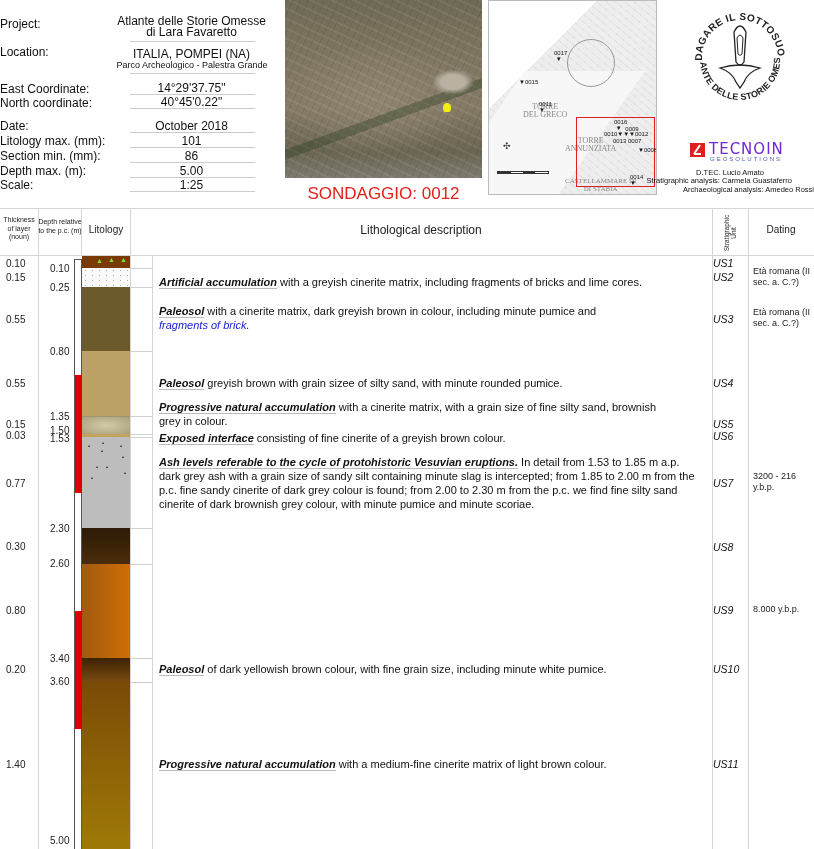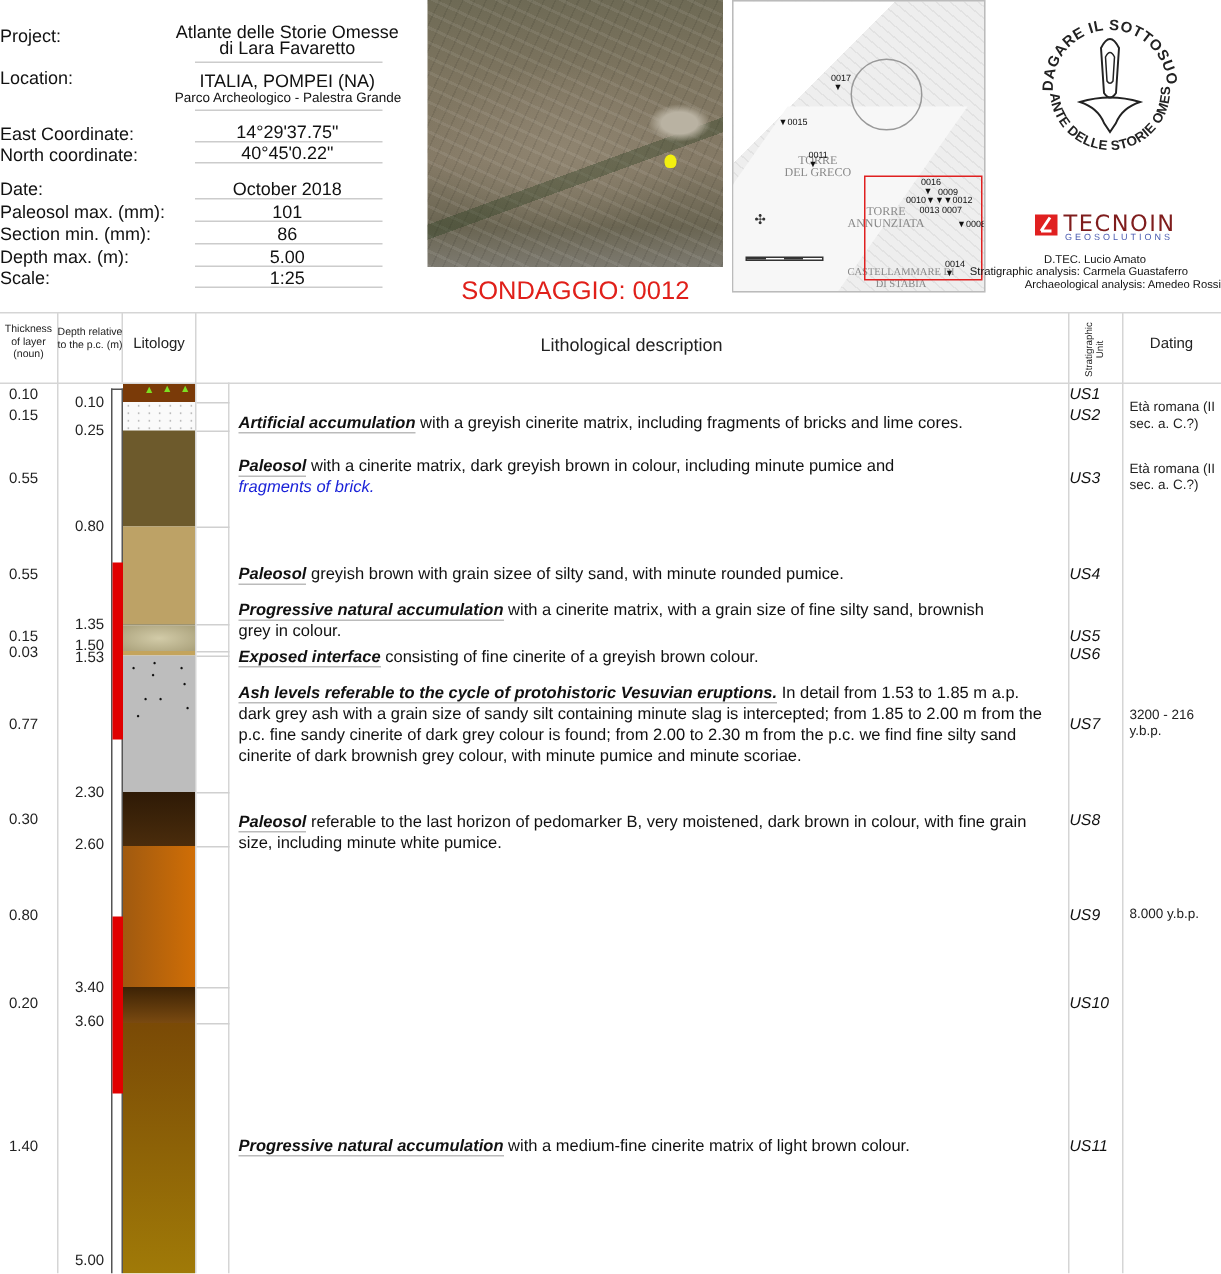--- a/index.html
+++ b/index.html
@@ -69,21 +69,21 @@
   <div class="info-line" style="top:94px"></div>
 
   <div class="info-label" style="top:96px">North coordinate:</div>
   <div class="info-value" style="top:95px">40°45'0.22"</div>
   <div class="info-line" style="top:108px"></div>
 
   <div class="info-label" style="top:119px">Date:</div>
   <div class="info-value" style="top:119px">October 2018</div>
   <div class="info-line" style="top:132px"></div>
 
-  <div class="info-label" style="top:134px">Paleosol max. (mm):</div>
+  <div class="info-label" style="top:134px">Litology max. (mm):</div>
   <div class="info-value" style="top:134px">101</div>
   <div class="info-line" style="top:147px"></div>
 
   <div class="info-label" style="top:149px">Section min. (mm):</div>
   <div class="info-value" style="top:149px">86</div>
   <div class="info-line" style="top:162px"></div>
 
   <div class="info-label" style="top:164px">Depth max. (m):</div>
   <div class="info-value" style="top:164px">5.00</div>
   <div class="info-line" style="top:177px"></div>
@@ -129,21 +129,21 @@
   <path d="M44,30 Q50,18 56,30 L54,60 Q50,66 46,60 Z" fill="none" stroke="#222" stroke-width="1.3"></path>
   <path d="M47,36 Q50,30 53,36 L52,52 Q50,55 48,52 Z" fill="none" stroke="#222" stroke-width="1"></path>
   <path d="M30,66 Q50,60 70,66 Q58,70 54,80 L50,86 L46,80 Q42,70 30,66 Z" fill="none" stroke="#222" stroke-width="1.3"></path>
 </svg>
 
 <div id="tecnoin" class="abs">
   <svg width="16" height="16" viewBox="0 0 16 16" style="position:absolute;left:2px;top:2px">
     <rect x="0" y="1" width="15" height="14" fill="#e02020"></rect>
     <path d="M4,12 L10,3 M4,12 L11,12" stroke="#fff" stroke-width="2" fill="none"></path>
   </svg>
-  <div style="position:absolute;left:21px;top:0;font-size:15px;letter-spacing:1px;color:#7f1d1d;font-family:'DejaVu Sans',sans-serif">TECNOIN</div>
+  <div style="position:absolute;left:21px;top:0;font-size:15px;letter-spacing:1px;color:#6d28d9;font-family:'DejaVu Sans',sans-serif">TECNOIN</div>
   <div style="position:absolute;left:22px;top:16px;font-size:6px;letter-spacing:2px;color:#4a5ab0">GEOSOLUTIONS</div>
 </div>
 <div class="credits" style="top:168px;right:50px">D.TEC. Lucio Amato</div>
 <div class="credits" style="top:176px;right:22px">Stratigraphic analysis: Carmela Guastaferro</div>
 <div class="credits" style="top:185px;right:0">Archaeological analysis: Amedeo Rossi</div>
 
 <div id="table" class="abs">
   <div class="hline" style="left:0;right:0;top:0"></div>
   <div class="hline" style="left:0;right:0;top:47px"></div>
   <div class="vline" style="left:38px"></div>
@@ -226,21 +226,21 @@
   <div class="connector" style="top:356px"></div>
   <div class="connector" style="top:450px"></div>
   <div class="connector" style="top:474px"></div>
 
   <div class="desc" style="top:67px"><b>Artificial accumulation</b><span> with a greyish cinerite matrix, including fragments of bricks and lime cores.</span></div>
   <div class="desc" style="top:96px"><b>Paleosol</b><span> with a cinerite matrix, dark greyish brown in colour, including minute pumice and</span><br><span class="blue">fragments of brick.</span></div>
   <div class="desc" style="top:168px"><b>Paleosol</b><span> greyish brown with grain sizee of silty sand, with minute rounded pumice.</span></div>
   <div class="desc" style="top:192px;width:520px"><b>Progressive natural accumulation</b><span> with a cinerite matrix, with a grain size of fine silty sand, brownish grey in colour.</span></div>
   <div class="desc" style="top:223px"><b>Exposed interface</b><span> consisting of fine cinerite of a greyish brown colour.</span></div>
   <div class="desc" style="top:247px;width:540px"><b>Ash levels referable to the cycle of protohistoric Vesuvian eruptions.</b><span> In detail from 1.53 to 1.85 m a.p. dark grey ash with a grain size of sandy silt containing minute slag is intercepted; from 1.85 to 2.00 m from the p.c. fine sandy cinerite of dark grey colour is found; from 2.00 to 2.30 m from the p.c. we find fine silty sand cinerite of dark brownish grey colour, with minute pumice and minute scoriae.</span></div>
-  <div class="desc" style="top:333px;width:545px"><b>Paleosol</b><span> referable to the last horizon of pedomarker B, very moistened, dark brown in colour, with fine grain size, including minute white pumice.</span></div>
+  <div class="desc" style="top:454px"><b>Paleosol</b><span> of dark yellowish brown colour, with fine grain size, including minute white pumice.</span></div>
   <div class="desc" style="top:549px"><b>Progressive natural accumulation</b><span> with a medium-fine cinerite matrix of light brown colour.</span></div>
 
   <div class="us" style="top:49px">US1</div>
   <div class="us" style="top:63px">US2</div>
   <div class="us" style="top:105px">US3</div>
   <div class="us" style="top:169px">US4</div>
   <div class="us" style="top:210px">US5</div>
   <div class="us" style="top:222px">US6</div>
   <div class="us" style="top:269px">US7</div>
   <div class="us" style="top:333px">US8</div>

